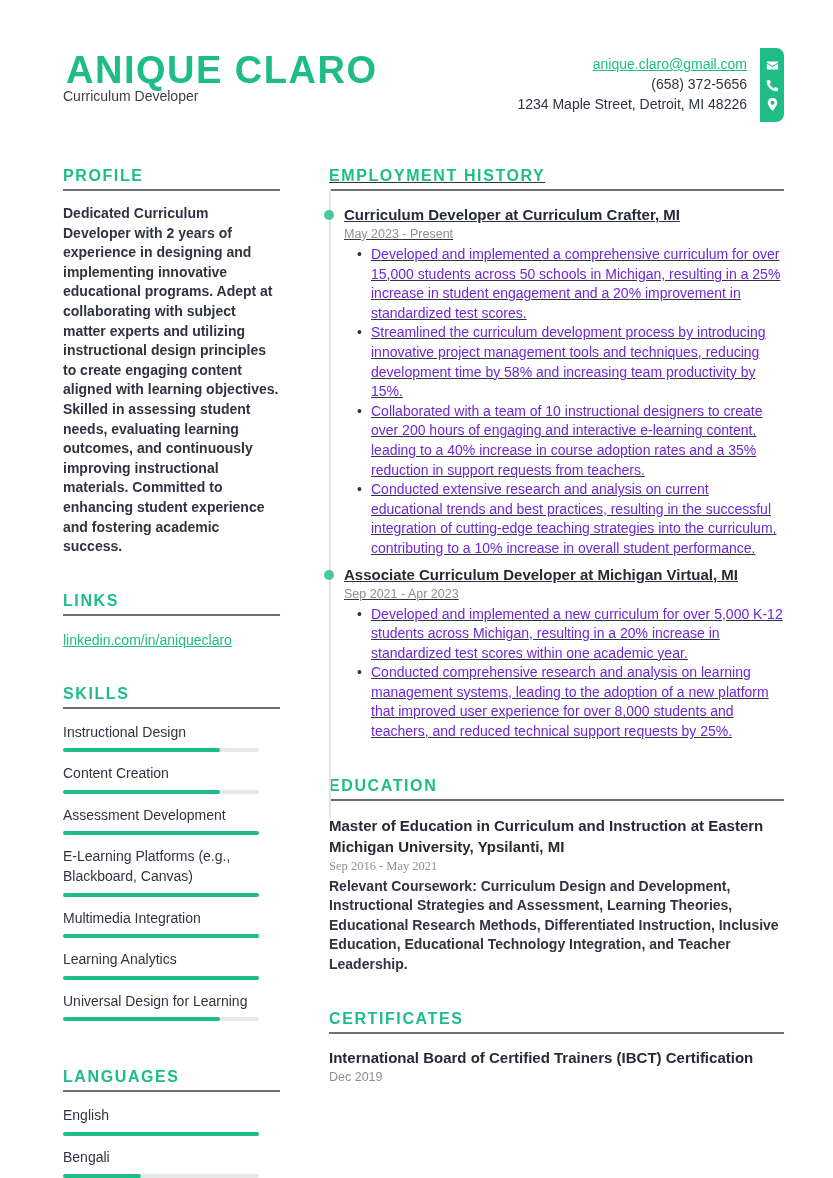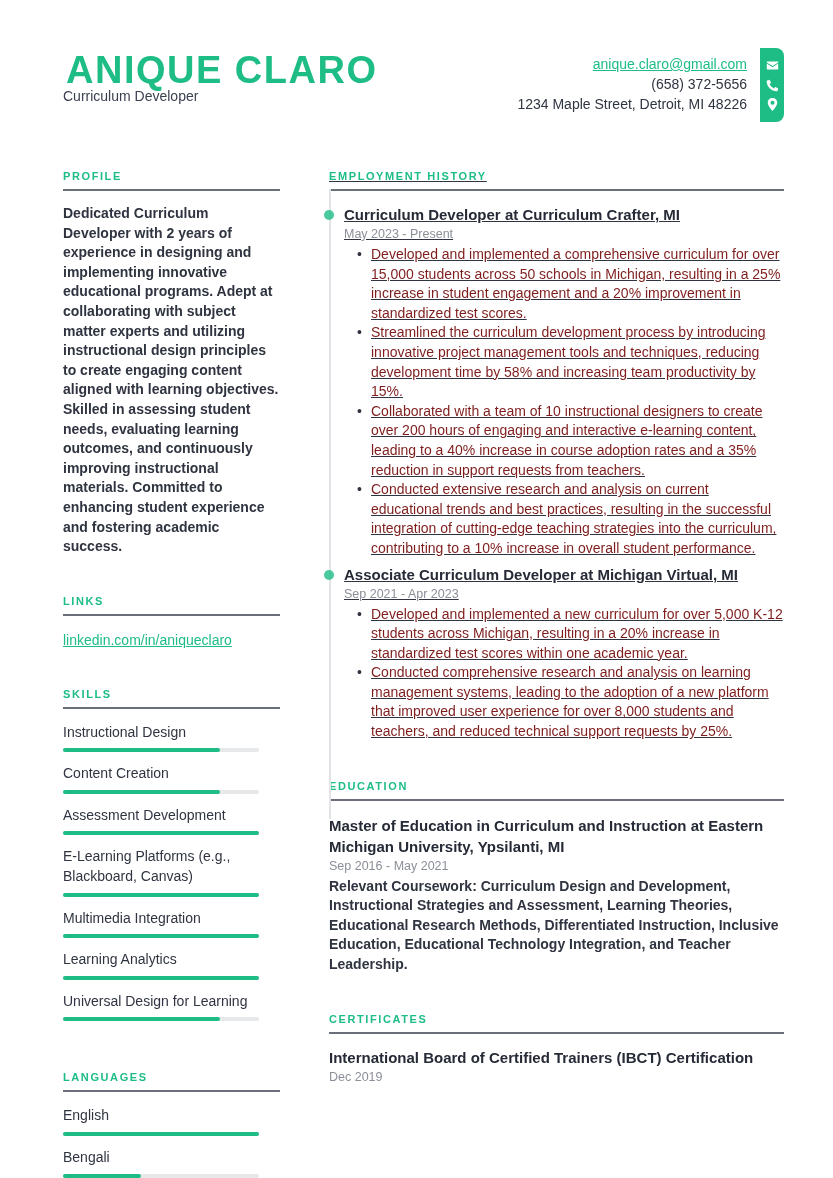--- a/index.html
+++ b/index.html
@@ -12,44 +12,44 @@
 
   .contact { position: absolute; right: 86px; top: 54px; text-align: right; font-size: 14px; line-height: 20px; color: #2f3440; }
   .contact a { color: #1dbd85; text-decoration: underline; }
   .contact-bar { position: absolute; left: 760px; top: 48px; width: 24px; height: 74px; background: #1dbd85; border-radius: 0 8px 8px 0; display: flex; flex-direction: column; align-items: center; justify-content: space-evenly; padding: 4px 0; }
   .contact-bar svg { width: 13px; height: 13px; fill: #ffffff; }
 
   
   .left { position: absolute; left: 63px; top: 166px; width: 217px; }
   .right { position: absolute; left: 329px; top: 166px; width: 455px; }
 
-  .section-title { font-size: 11px; font-weight: bold; letter-spacing: 1.6px; color: #1dbd85; line-height: 20px; padding-bottom: 3px; border-bottom: 2px solid #6b6f7a; margin-bottom: 14px; }
+  .section-title { font-size: 16px; font-weight: bold; letter-spacing: 1.6px; color: #1dbd85; line-height: 20px; padding-bottom: 3px; border-bottom: 2px solid #6b6f7a; margin-bottom: 14px; }
 
   .para { font-size: 14px; line-height: 19.6px; color: #2f3440; font-weight: bold; }
 
   .link { font-size: 14px; line-height: 20px; color: #1dbd85; text-decoration: underline; display: inline-block; }
 
   .skill { margin-bottom: 12px; }
   .skill-label { font-size: 14px; line-height: 19.6px; color: #2f3440; margin-bottom: 6px; }
   .bar { width: 196px; height: 4px; background: #e6e8ea; border-radius: 2px; position: relative; }
   .bar-fill { position: absolute; left: 0; top: 0; height: 4px; background: #1dbd85; border-radius: 2px; }
 
   
   .timeline { position: relative; padding-left: 15px; margin-left: 0; }
   .timeline-line { position: absolute; left: 0; top: 0; width: 2px; background: #e2e4e7; }
   .job { position: relative; margin-bottom: 6px; }
   .job-dot { position: absolute; left: -20px; top: 5px; width: 10px; height: 10px; border-radius: 50%; background: #1dbd85; opacity: 0.8; }
   .job-title { font-size: 15px; font-weight: bold; line-height: 20px; color: #252a36; }
   .job-date { font-size: 12.5px; color: #8b8f98; line-height: 18px; margin-bottom: 2px; }
   .bullets { list-style: none; padding-left: 27px; }
-  .bullets li { font-size: 14px; line-height: 19.6px; color: #7f1d1d; position: relative; }
+  .bullets li { font-size: 14px; line-height: 19.6px; color: #6d28d9; position: relative; }
   .bullets li::before { content: "•"; position: absolute; left: -14px; top: 0; color: #2f3440; }
 
   .edu-title { font-size: 15px; font-weight: bold; line-height: 21px; color: #252a36; }
-  .edu-date { font-size: 12.5px; color: #8b8f98; line-height: 18px; margin-bottom: 2px; }
+  .edu-date { font-size: 12.5px; color: #8b8f98; line-height: 18px; margin-bottom: 2px; font-family: Liberation Serif, serif; }
 
   .cert { margin-bottom: 8px; }
   .cert-title { font-size: 15px; font-weight: bold; line-height: 20px; color: #252a36; }
   .cert-date { font-size: 12.5px; color: #8b8f98; line-height: 18px; }
 </style>
 </head>
 <body>
 
 <div class="name">ANIQUE CLARO</div>
 <div class="role">Curriculum Developer</div>

